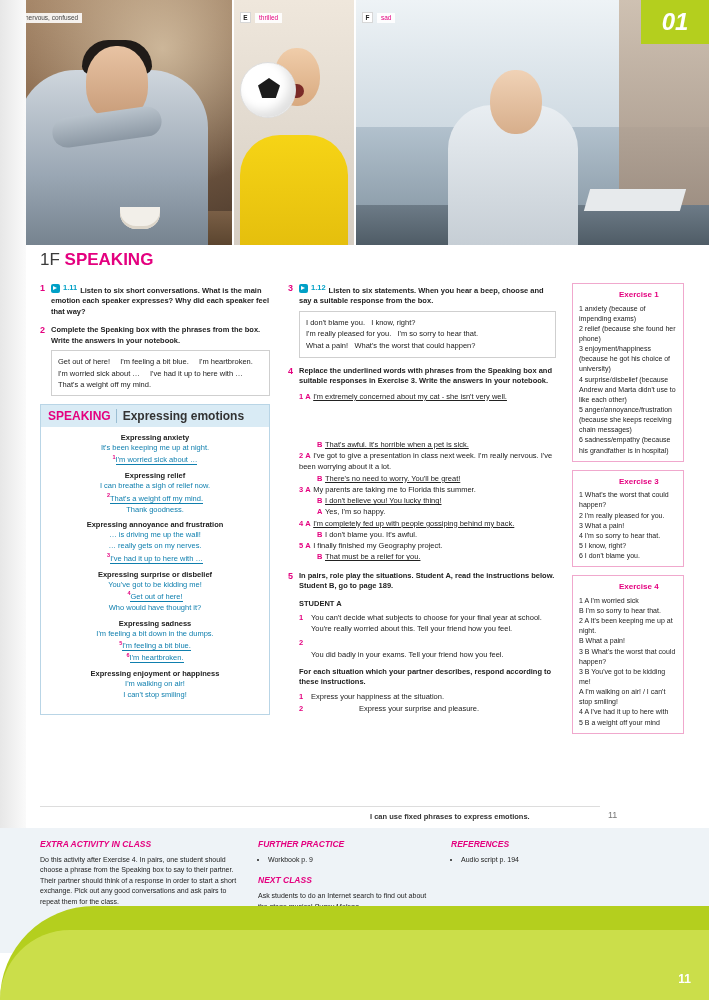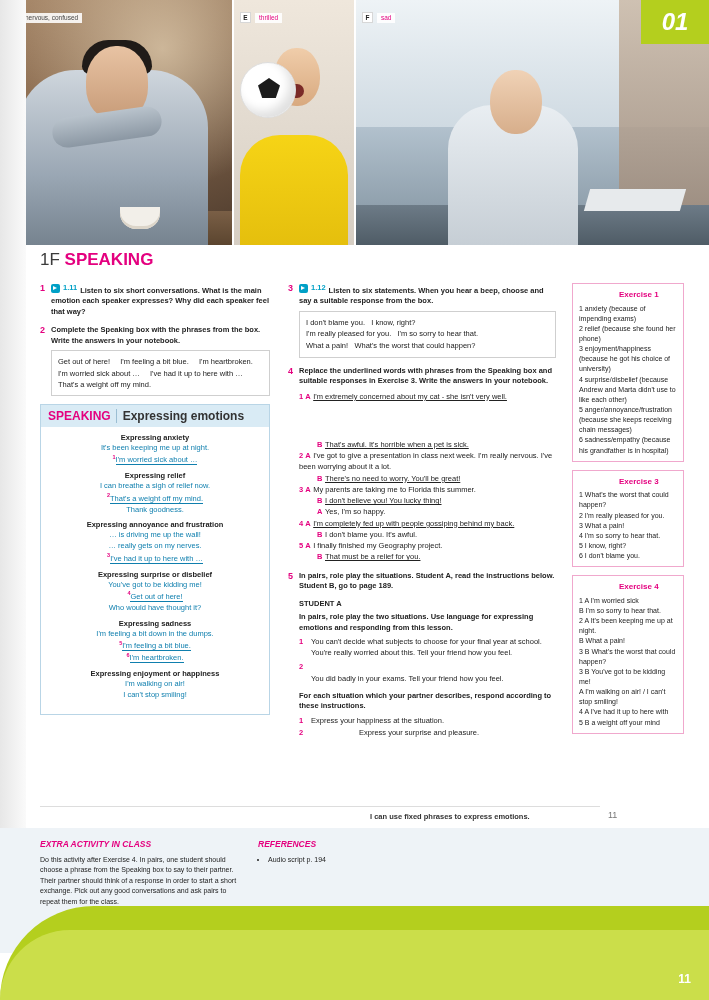--- a/index.html
+++ b/index.html
@@ -450,21 +450,20 @@
           <div style="padding-left:18px;"><span class="lab">B</span><span class="ul">That must be a relief for you.</span></div>
         </div>
       </div>
     </div>
 
     <div class="ex">
       <div class="n">5</div>
       <div class="bd">
         <div class="bold">In pairs, role play the situations. Student A, read the instructions below. Student B, go to page 189.</div>
         <div class="bold" style="margin-top:7px;">STUDENT A</div>
-        <div class="bold" style="margin-top:3px;">In pairs, role play the two situations. Use language for expressing emotions and responding from this lesson.</div>
         <div style="display:flex; margin-top:4px;">
           <div style="width:12px; color:#e4007f; font-weight:bold;">1</div>
           <div style="flex:1; line-height:1.45;">You can't decide what subjects to choose for your final year at school. You're really worried about this. Tell your friend how you feel.</div>
         </div>
         <div style="display:flex; margin-top:3px;">
           <div style="width:12px; color:#e4007f; font-weight:bold;">2</div>
           <div style="flex:1; line-height:1.45;margin-top:12px;">You did badly in your exams. Tell your friend how you feel.</div>
         </div>
         <div class="bold" style="margin-top:6px;">For each situation which your partner describes, respond according to these instructions.</div>
         <div style="display:flex; margin-top:4px;">
@@ -518,20 +517,30 @@
   <div class="rule"></div>
   <div class="cando">I can use fixed phrases to express emotions.</div>
   <div class="pagenum-top">11</div>
 
   <div class="band"></div>
   <div class="band-inner">
     <div class="bcol c1">
       <h5>EXTRA ACTIVITY IN CLASS</h5>
       <div>Do this activity after Exercise 4. In pairs, one student should choose a phrase from the Speaking box to say to their partner. Their partner should think of a response in order to start a short exchange. Pick out any good conversations and ask pairs to repeat them for the class.</div>
     </div>
+    <div class="bcol c2">
+      <h5>FURTHER PRACTICE</h5>
+      <ul>
+        <li>Workbook p. 9</li>
+      </ul>
+      <h5 class="second">NEXT CLASS</h5>
+      <div>
+        <span>Ask students to do an Internet search to find out about the stage musical </span><i>Bugsy Malone</i><span>.</span>
+      </div>
+    </div>
     <div class="bcol c3">
       <h5>REFERENCES</h5>
       <ul>
         <li>Audio script p. 194</li>
       </ul>
     </div>
   </div>
 
   <div class="band-curve"></div>
   <div class="band-curve2"></div>

